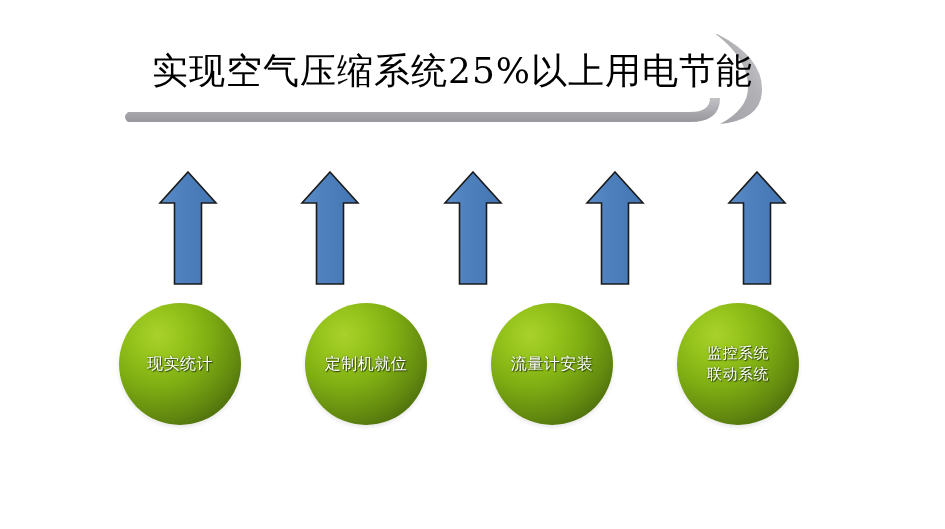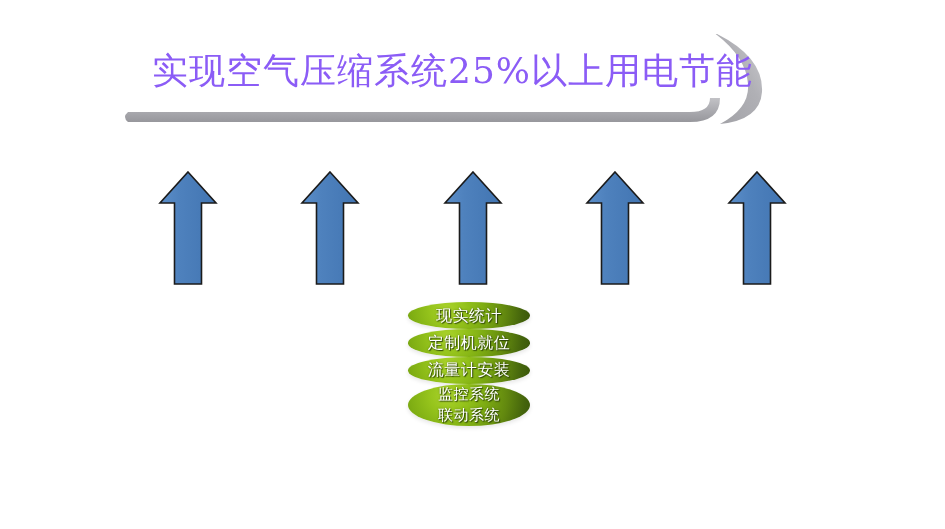--- a/index.html
+++ b/index.html
@@ -38,45 +38,44 @@
   #title-text {
     position: absolute;
     left: 28px;
     top: 6px;
     width: 600px;
     height: 62px;
     line-height: 62px;
     font-family: "DejaVu Serif", "Liberation Serif", serif;
     font-size: 36px;
     letter-spacing: 1px;
-    color: #8b5cf6;
+    color: #000000;
     white-space: nowrap;
   }
 
   
   #arrows {
     position: absolute;
     left: 0;
     top: 0;
     width: 945px;
     height: 529px;
     pointer-events: none;
   }
 
   
   #steps {
     position: absolute;
-    left: 129px;
+    left: 119px;
     top: 302px;
     width: 680px;
     height: 124px;
     display: flex;
     justify-content: space-between;
     align-items: center;
-    flex-direction: column;
   }
   .step {
     position: relative;
     width: 122px;
     height: 122px;
     border-radius: 50%;
     background:
       radial-gradient(circle at 32% 26%,
         #a9d22b 0%,
         #96c41c 20%,

